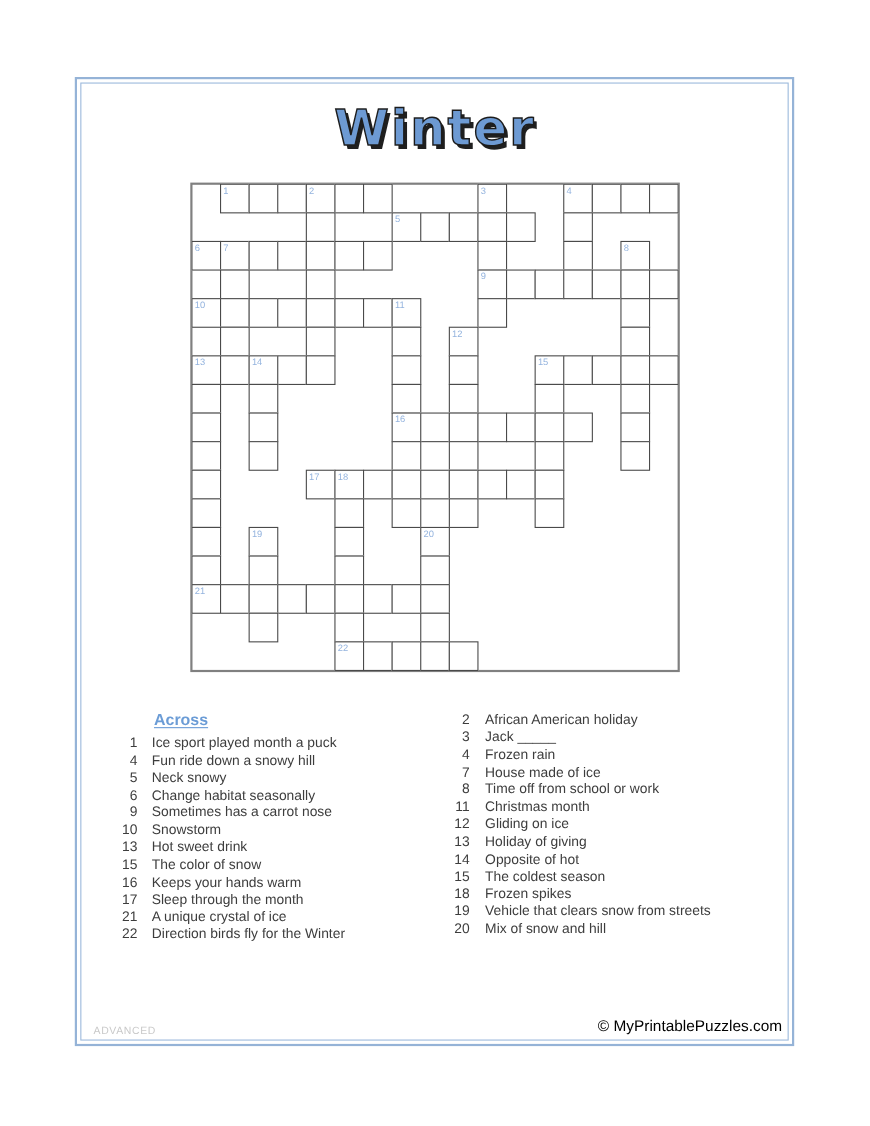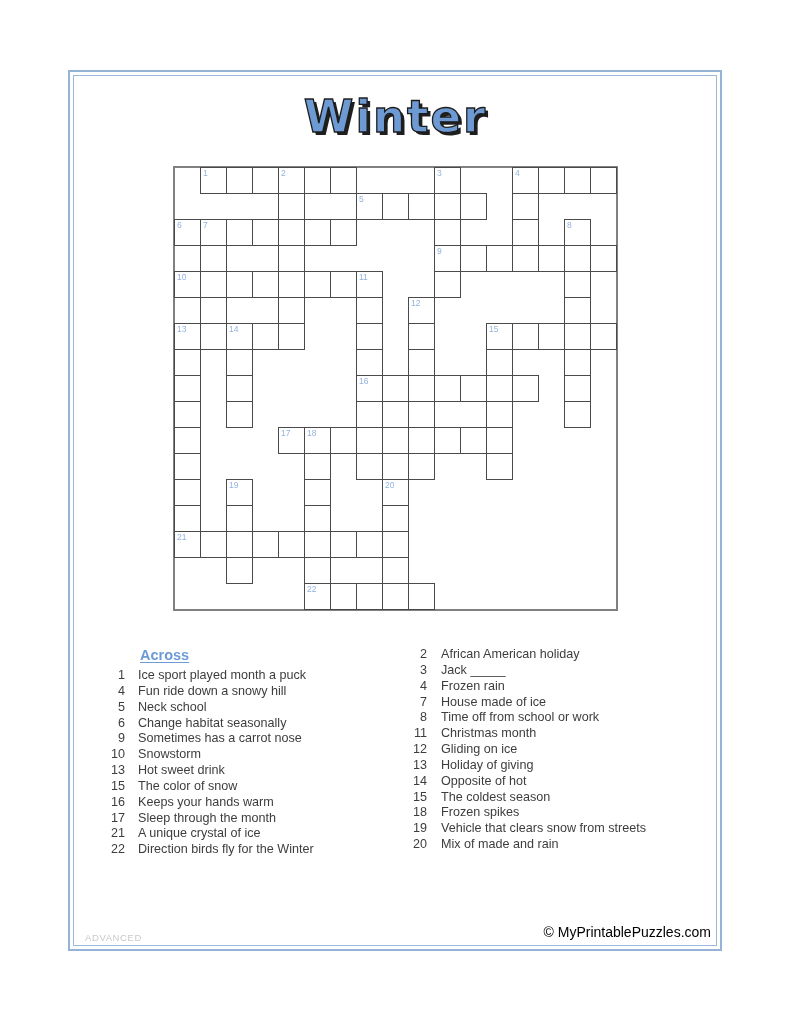--- a/index.html
+++ b/index.html
@@ -290,21 +290,21 @@
       <div class="clue-row">
         <span class="clue-num">1</span>
         <span class="clue-text">Ice sport played month a puck</span>
       </div>
       <div class="clue-row">
         <span class="clue-num">4</span>
         <span class="clue-text">Fun ride down a snowy hill</span>
       </div>
       <div class="clue-row">
         <span class="clue-num">5</span>
-        <span class="clue-text">Neck school</span>
+        <span class="clue-text">Neck snowy</span>
       </div>
       <div class="clue-row">
         <span class="clue-num">6</span>
         <span class="clue-text">Change habitat seasonally</span>
       </div>
       <div class="clue-row">
         <span class="clue-num">9</span>
         <span class="clue-text">Sometimes has a carrot nose</span>
       </div>
       <div class="clue-row">
@@ -383,19 +383,19 @@
       <div class="clue-row">
         <span class="clue-num">18</span>
         <span class="clue-text">Frozen spikes</span>
       </div>
       <div class="clue-row">
         <span class="clue-num">19</span>
         <span class="clue-text">Vehicle that clears snow from streets</span>
       </div>
       <div class="clue-row">
         <span class="clue-num">20</span>
-        <span class="clue-text">Mix of made and rain</span>
+        <span class="clue-text">Mix of snow and hill</span>
       </div>
     </div>
 </div>
 
 <div class="difficulty">ADVANCED</div>
 <div class="copyright">© MyPrintablePuzzles.com</div>
 
 </body></html>

